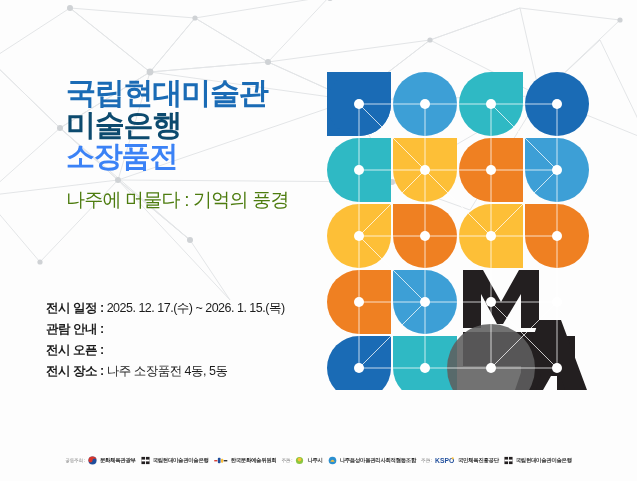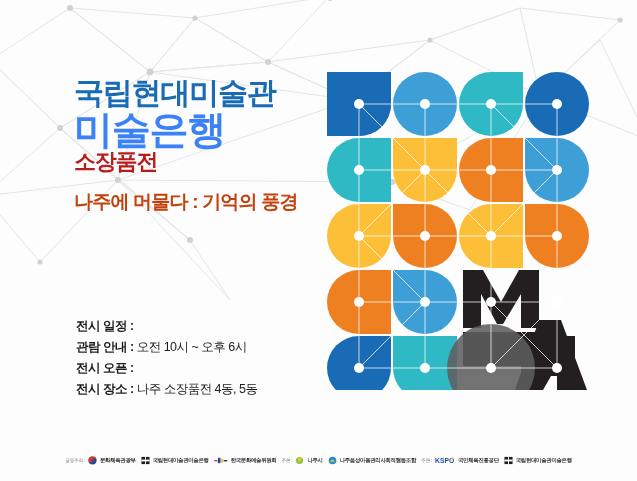--- a/index.html
+++ b/index.html
@@ -8,44 +8,44 @@
     background:#ffffff;
     font-family:"Liberation Sans","DejaVu Sans",sans-serif;
     position:relative;
   }
   .poster{position:absolute;inset:0;background:#fdfdfd;}
 
   
   .netbg{position:absolute;left:0;top:0;width:637px;height:481px;z-index:0;}
 
   
-  .textcol{position:absolute;left:74px;top:78px;width:265px;z-index:3;}
+  .textcol{position:absolute;left:66px;top:78px;width:265px;z-index:3;}
 
   .t-line{
     font-weight:bold;
     letter-spacing:-1.2px;
     line-height:1.0;
     white-space:nowrap;
     margin:0 0 2px 0;
   }
   .t1{font-size:30px;color:#1a6bb5;}
-  .t2{font-size:39px;color:#3b82f6;font-family:Liberation Serif, serif;}
-  .t3{font-size:22px;color:#b91c1c;}
+  .t2{font-size:30px;color:#0c4a6e;font-family:Liberation Serif, serif;}
+  .t3{font-size:29px;color:#3b82f6;}
 
   .subtitle{
     margin-top:16px;
     font-size:19px;
-    font-weight:bold;
-    color:#c2410c;
+    font-weight:normal;
+    color:#4d7c0f;
     letter-spacing:-0.8px;
     white-space:nowrap;
   }
 
   
-  .info{position:absolute;left:76px;top:300px;z-index:3;margin-top:18px;}
+  .info{position:absolute;left:46px;top:300px;z-index:3;}
   .info-row{
     display:flex;
     align-items:baseline;
     margin-bottom:4px;
     font-size:12.5px;
     letter-spacing:-0.5px;
     white-space:nowrap;
   }
   .info-label{font-weight:bold;color:#1d1d1d;}
   .info-sep{font-weight:bold;color:#1d1d1d;margin:0 3px;}
@@ -113,25 +113,25 @@
     <div class="t-line t1">국립현대미술관</div>
     <div class="t-line t2">미술은행</div>
     <div class="t-line t3">소장품전</div>
     <div class="subtitle">나주에 머물다 : 기억의 풍경</div>
   </div>
 
   <div class="info">
     <div class="info-row">
       <span class="info-label">전시 일정</span>
       <span class="info-sep">:</span>
+      <span class="info-value">2025. 12. 17.(수) ~ 2026. 1. 15.(목)</span>
     </div>
     <div class="info-row">
       <span class="info-label">관람 안내</span>
       <span class="info-sep">:</span>
-      <span class="info-value">오전 10시 ~ 오후 6시</span>
     </div>
     <div class="info-row">
       <span class="info-label">전시 오픈</span>
       <span class="info-sep">:</span>
     </div>
     <div class="info-row">
       <span class="info-label">전시 장소</span>
       <span class="info-sep">:</span>
       <span class="info-value">나주 소장품전 4동, 5동</span>
     </div>

